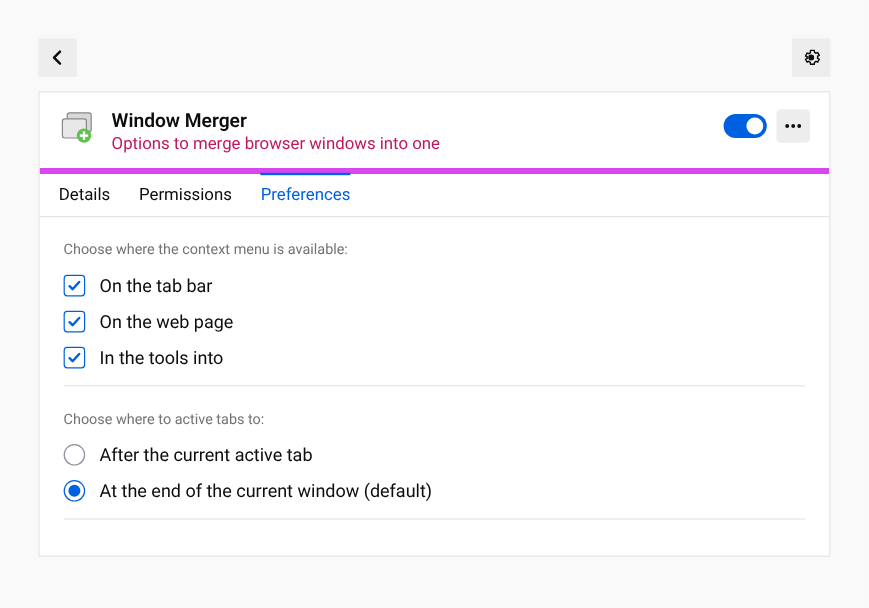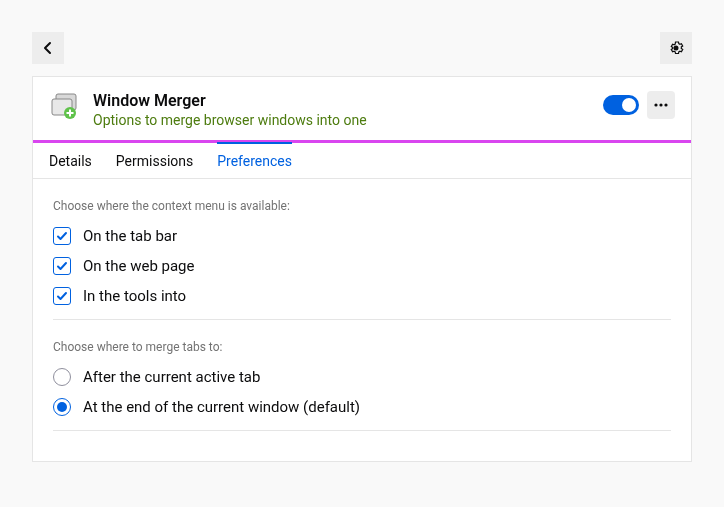--- a/index.html
+++ b/index.html
@@ -57,21 +57,21 @@
       flex: 1;
     }
     .title {
       font-size: 16px;
       font-weight: 600;
       color: #0c0c0d;
       line-height: 1.2;
     }
     .subtitle {
       font-size: 14px;
-      color: #4d7c0f;
+      color: #be185d;
       margin-top: 2px;
     }
     .header-controls {
       display: flex;
       align-items: center;
       gap: 8px;
     }
     .toggle {
       width: 36px;
       height: 20px;
@@ -96,21 +96,21 @@
       background: #ededed;
       display: flex;
       align-items: center;
       justify-content: center;
       cursor: pointer;
       border-radius: 4px;
     }
     .tabs {
       display: flex;
       border-bottom: 1px solid #e5e5e5;
-      border-top: 3px solid #d946ef;
+      border-top: 5px solid #d946ef;
       padding: 0 16px;
       gap: 24px;
     }
     .tab {
       padding: 9px 0 9px 0;
       font-size: 14px;
       color: #0c0c0d;
       cursor: pointer;
       border-top: 2px solid transparent;
       margin-top: -1px;
@@ -254,21 +254,21 @@
       <div class="checkbox">
         <svg viewBox="0 0 12 12" fill="none" stroke="#0061e0" stroke-width="2" stroke-linecap="round" stroke-linejoin="round">
             <polyline points="2,6.5 4.5,9 10,3"></polyline>
           </svg>
       </div>
       <span class="option-label">In the tools into</span>
     </div>
 
     <div class="divider"></div>
 
-    <div class="section-label">Choose where to merge tabs to:</div>
+    <div class="section-label">Choose where to active tabs to:</div>
 
     <div class="option-row">
       <div class="radio"></div>
       <span class="option-label">After the current active tab</span>
     </div>
 
     <div class="option-row">
       <div class="radio checked"></div>
       <span class="option-label">At the end of the current window (default)</span>
     </div>

